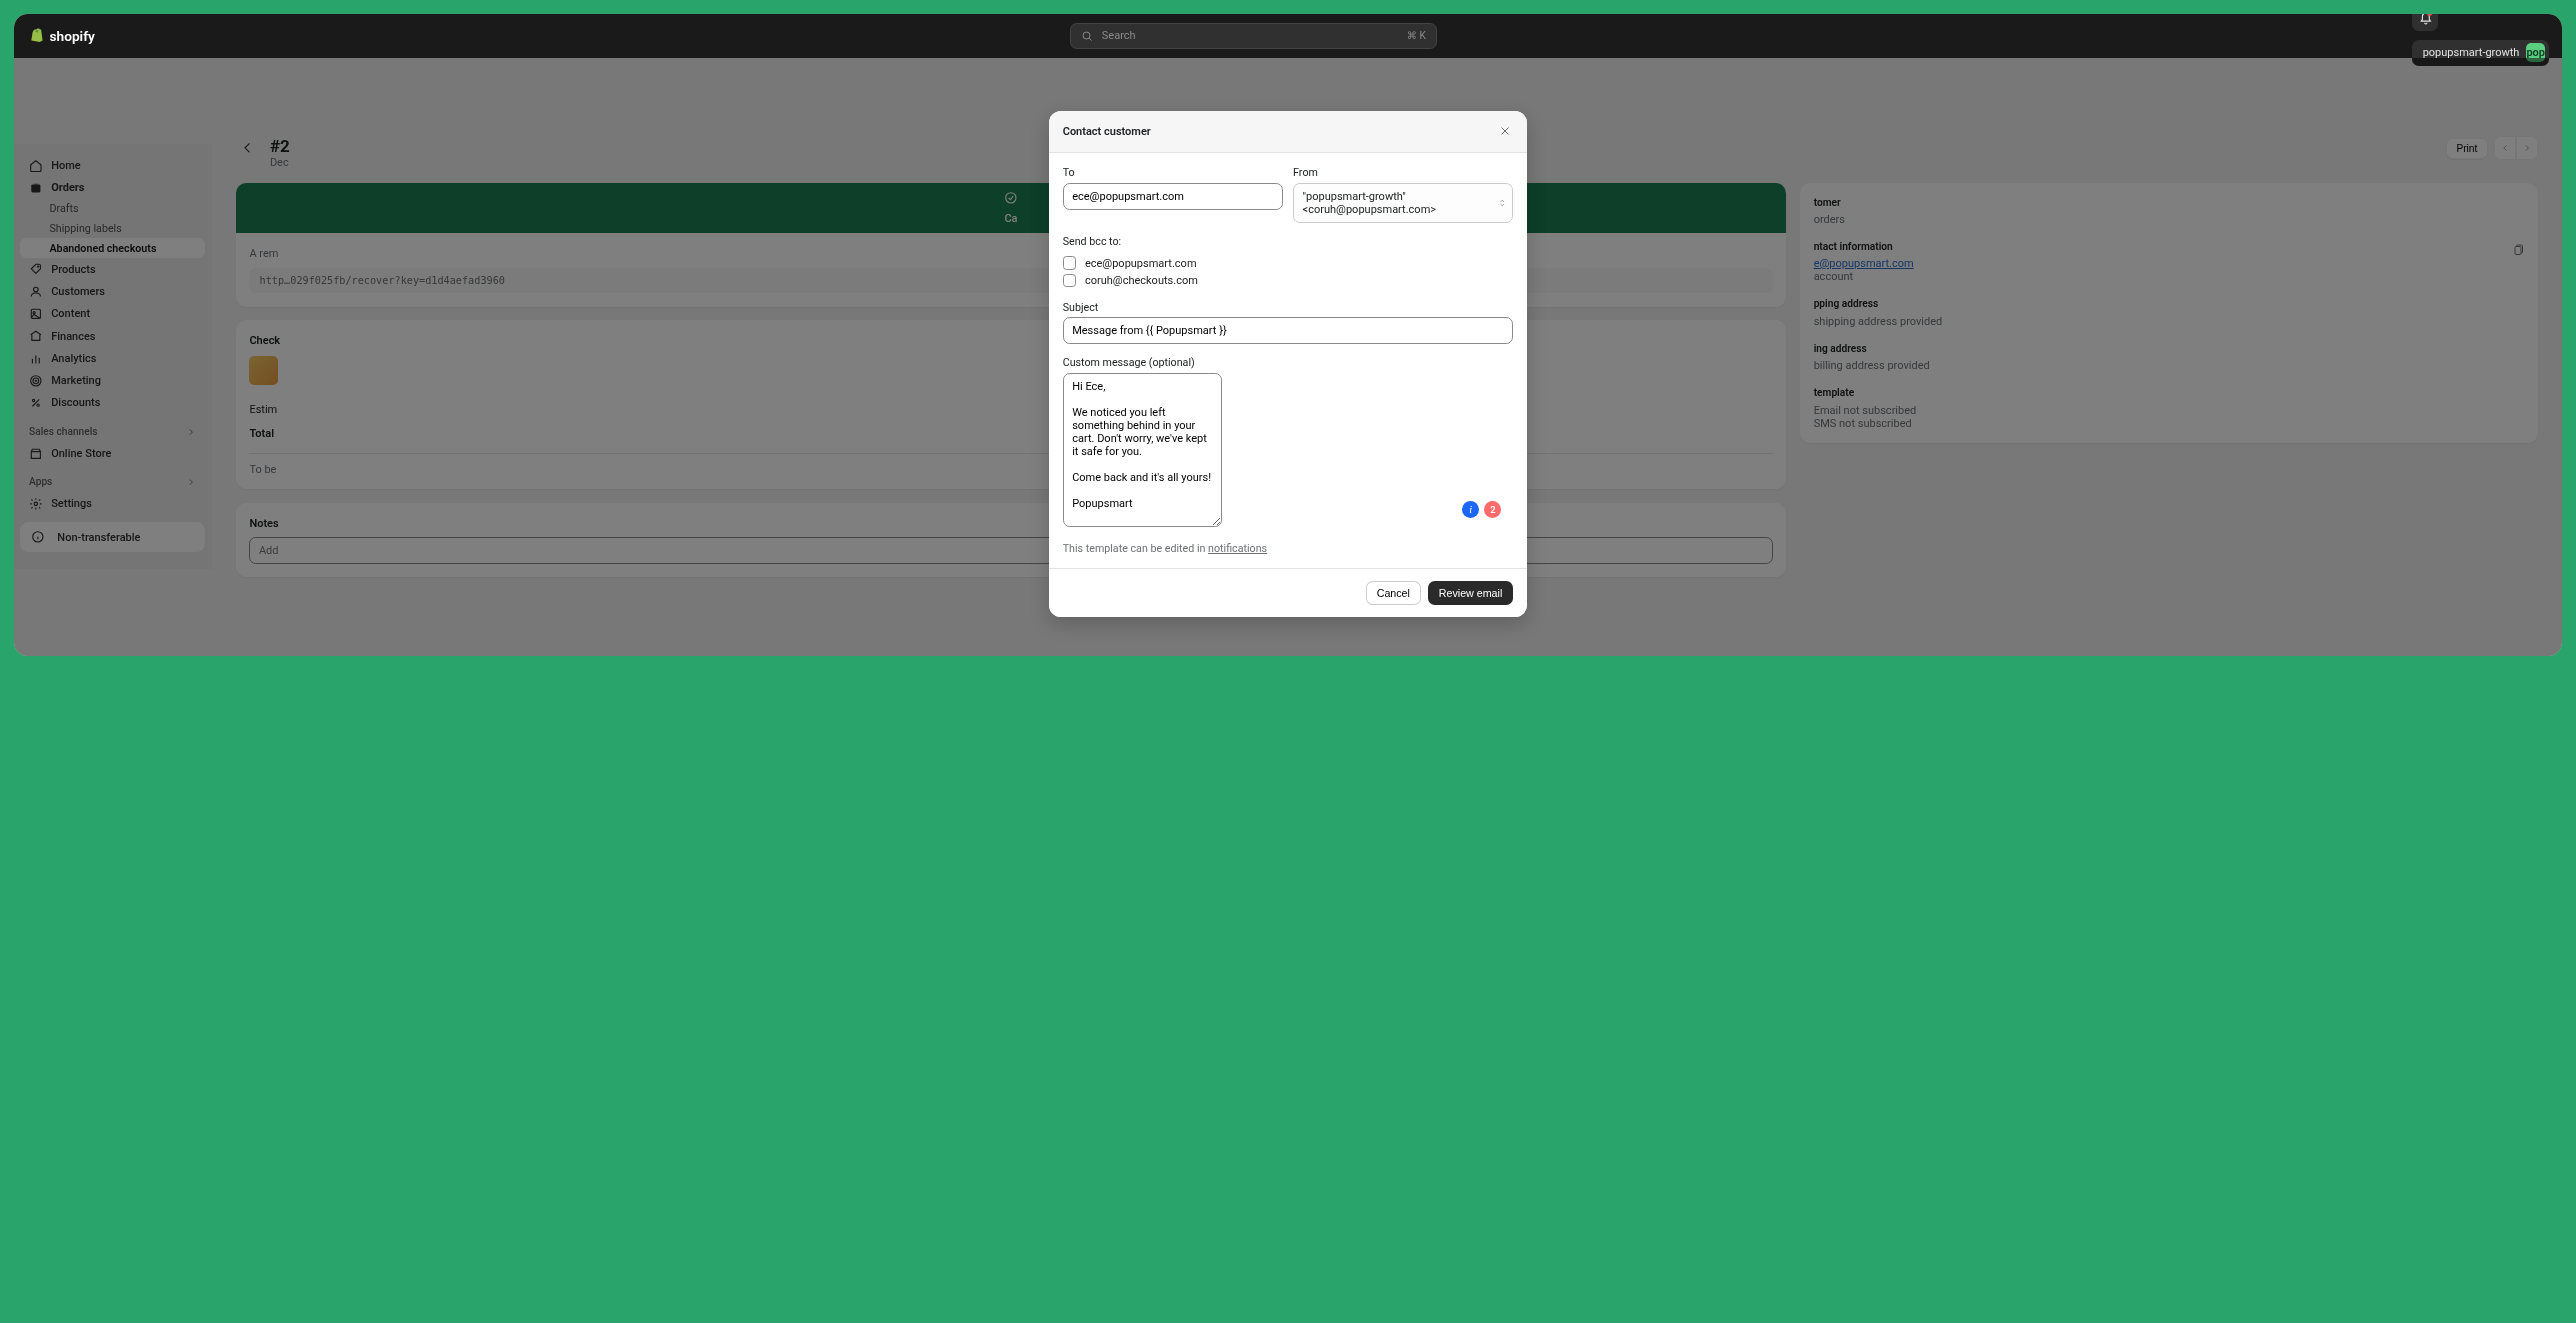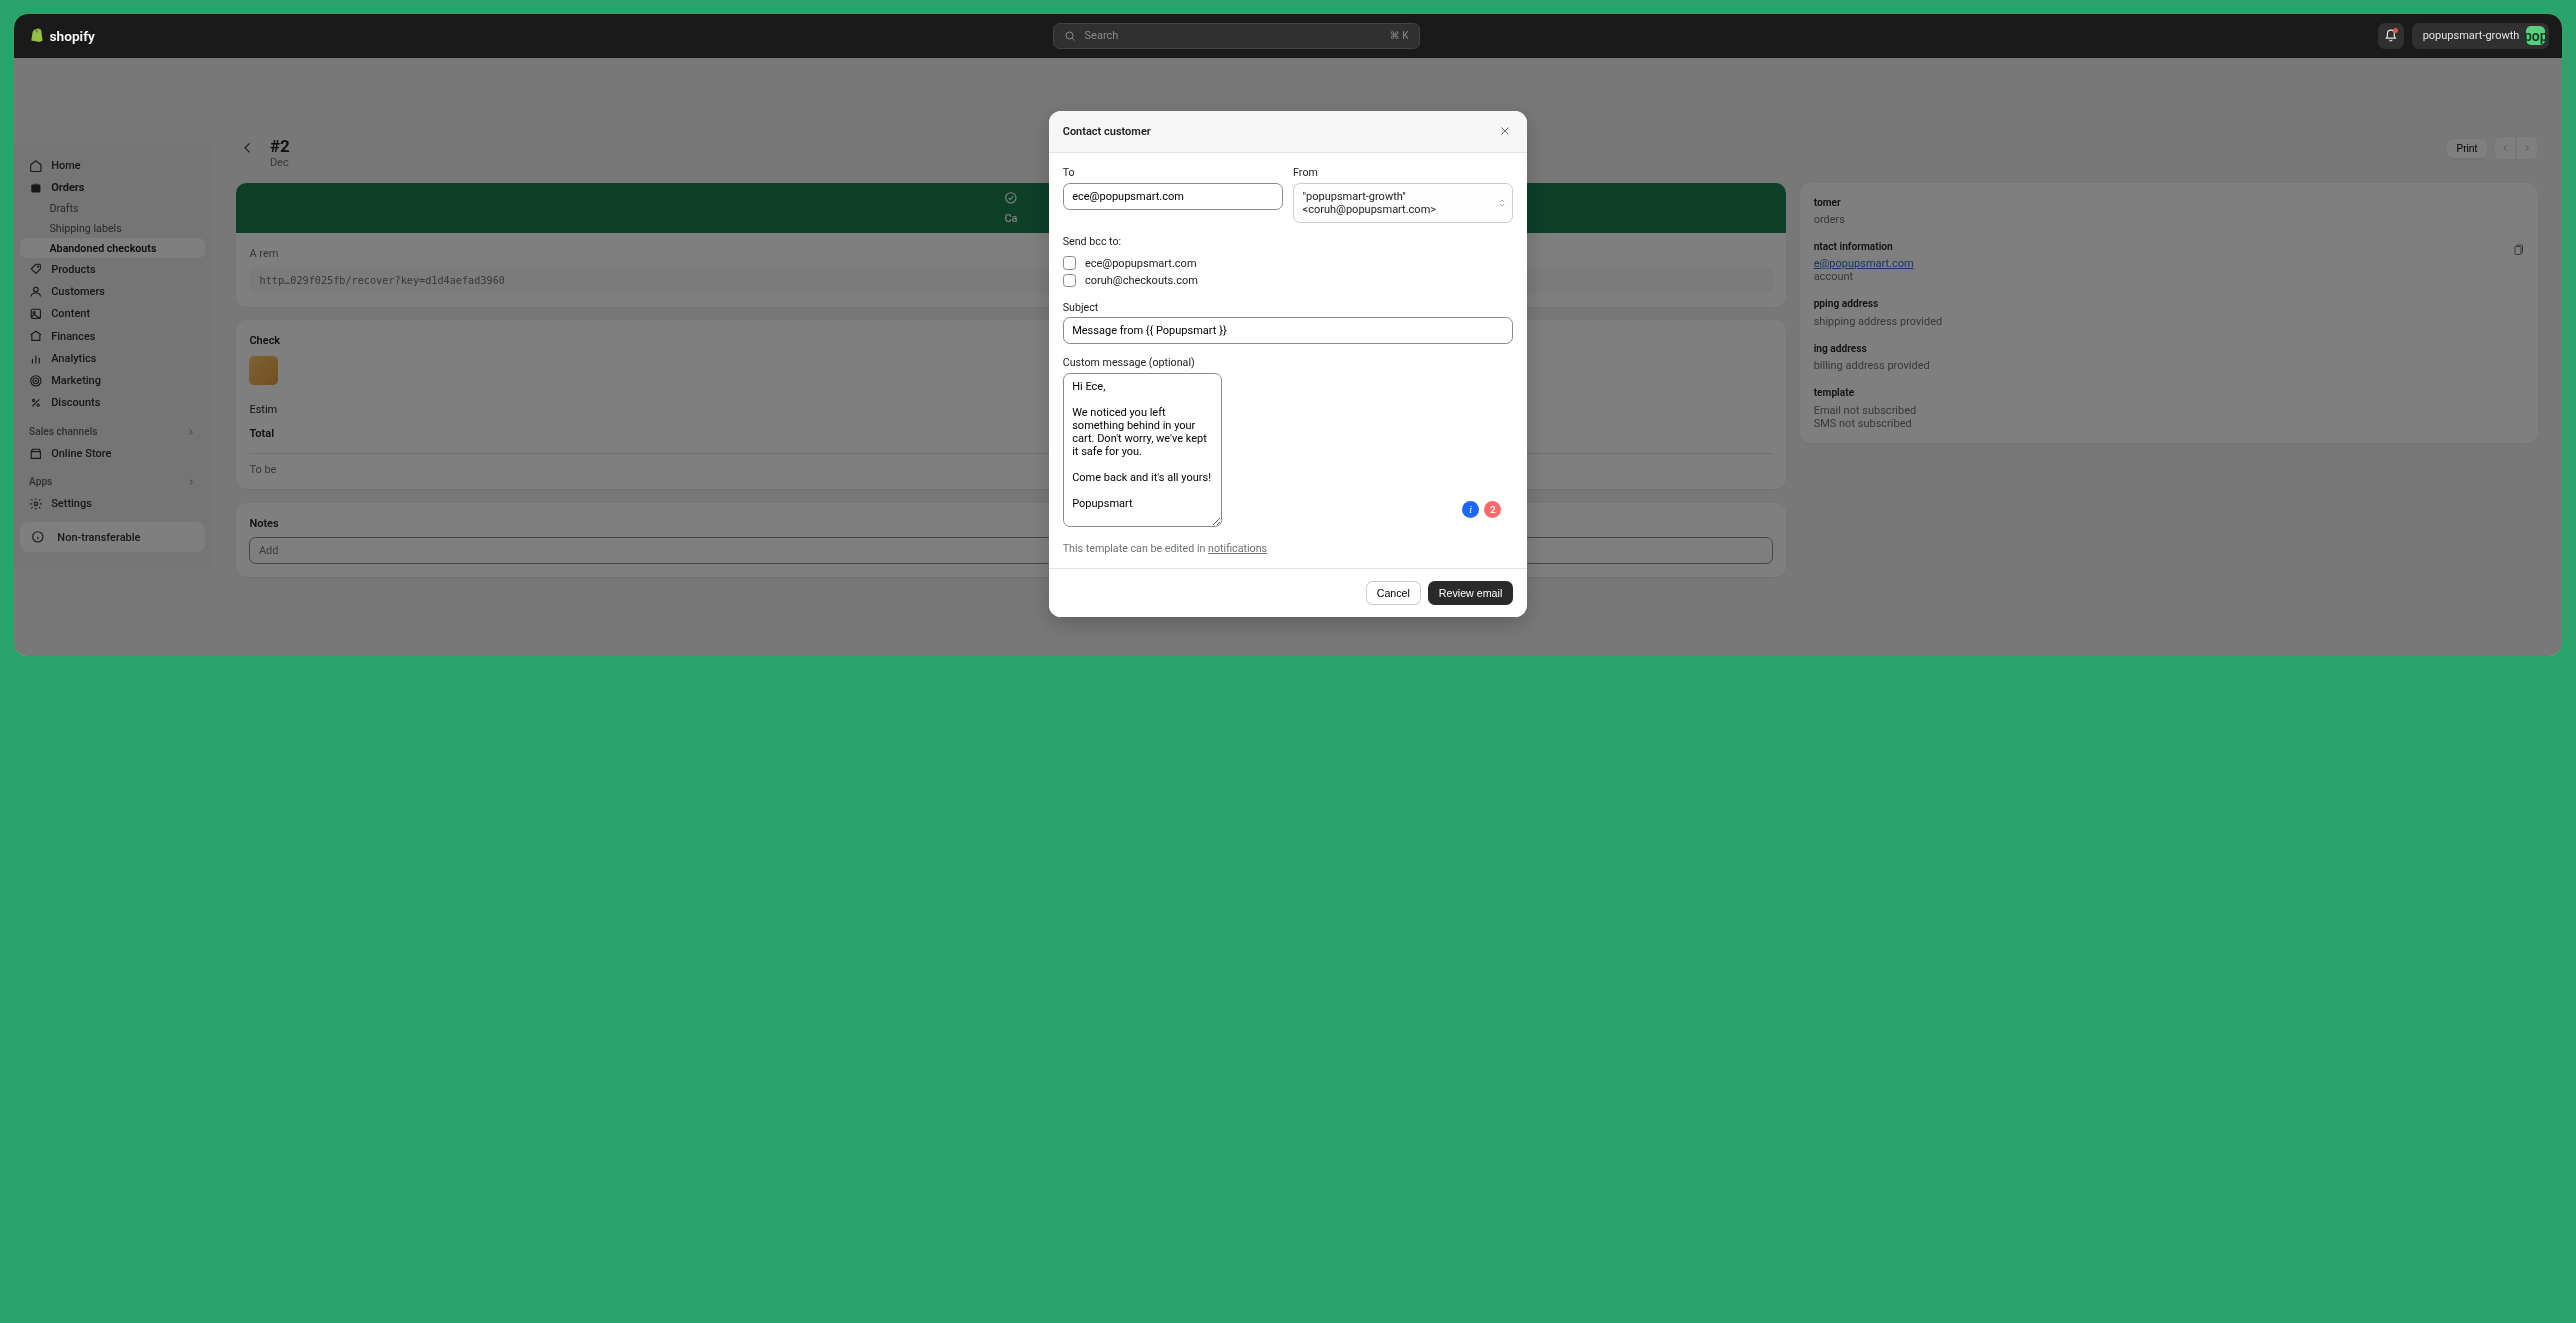--- a/index.html
+++ b/index.html
@@ -49,20 +49,21 @@
   align-items: center;
   padding: 0 10.2px;
   color: #8a8a8a;
   gap: 8.5px;
 }
 .search-box .kbd { margin-left: auto; font-size: 10.2px; }
 .topbar-right {
   display: flex;
   gap: 8.5px;
   color: #e3e3e3;
+  flex-direction: column;
 }
 .notif-btn {
   width: 26px; height: 26px;
   background: #303030;
   border-radius: 6.8px;
   display: flex; align-items: center; justify-content: center;
   position: relative;
 }
 .notif-btn::after {
   content: "";
@@ -78,21 +79,21 @@
   border-radius: 6.8px;
   padding: 3.4px 3.4px 3.4px 10.2px;
   height: 26px;
   font-size: 11px;
 }
 .account-avatar {
   width: 19px; height: 19px;
   background: #5bcf80;
   border-radius: 5.1px;
   display: flex; align-items: center; justify-content: center;
-  font-size: 14px;
+  font-size: 11px;
   color: #0d3b1e;
   font-weight: 600;
 }
 .body-area {
   display: flex;
   height: calc(100% - 44px);
   position: relative;
   align-items: center;
 }
 .sidebar {

